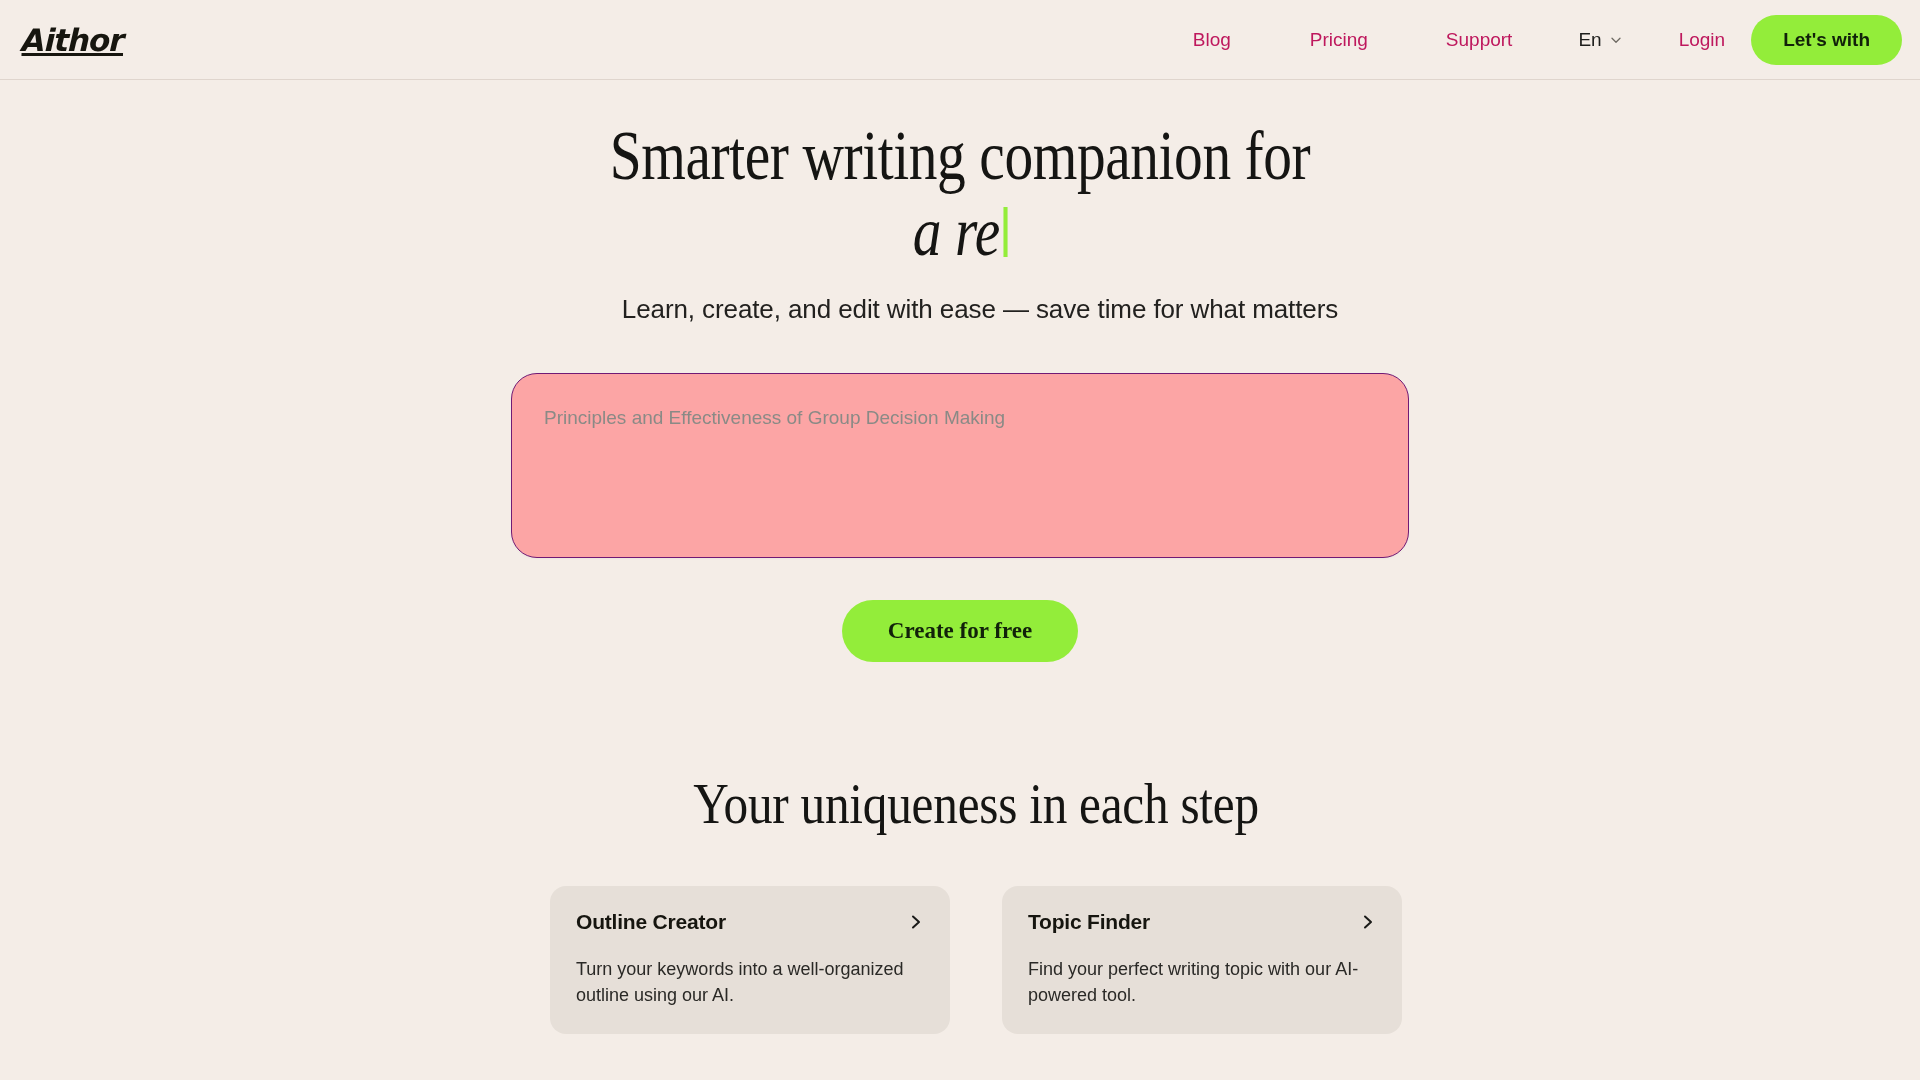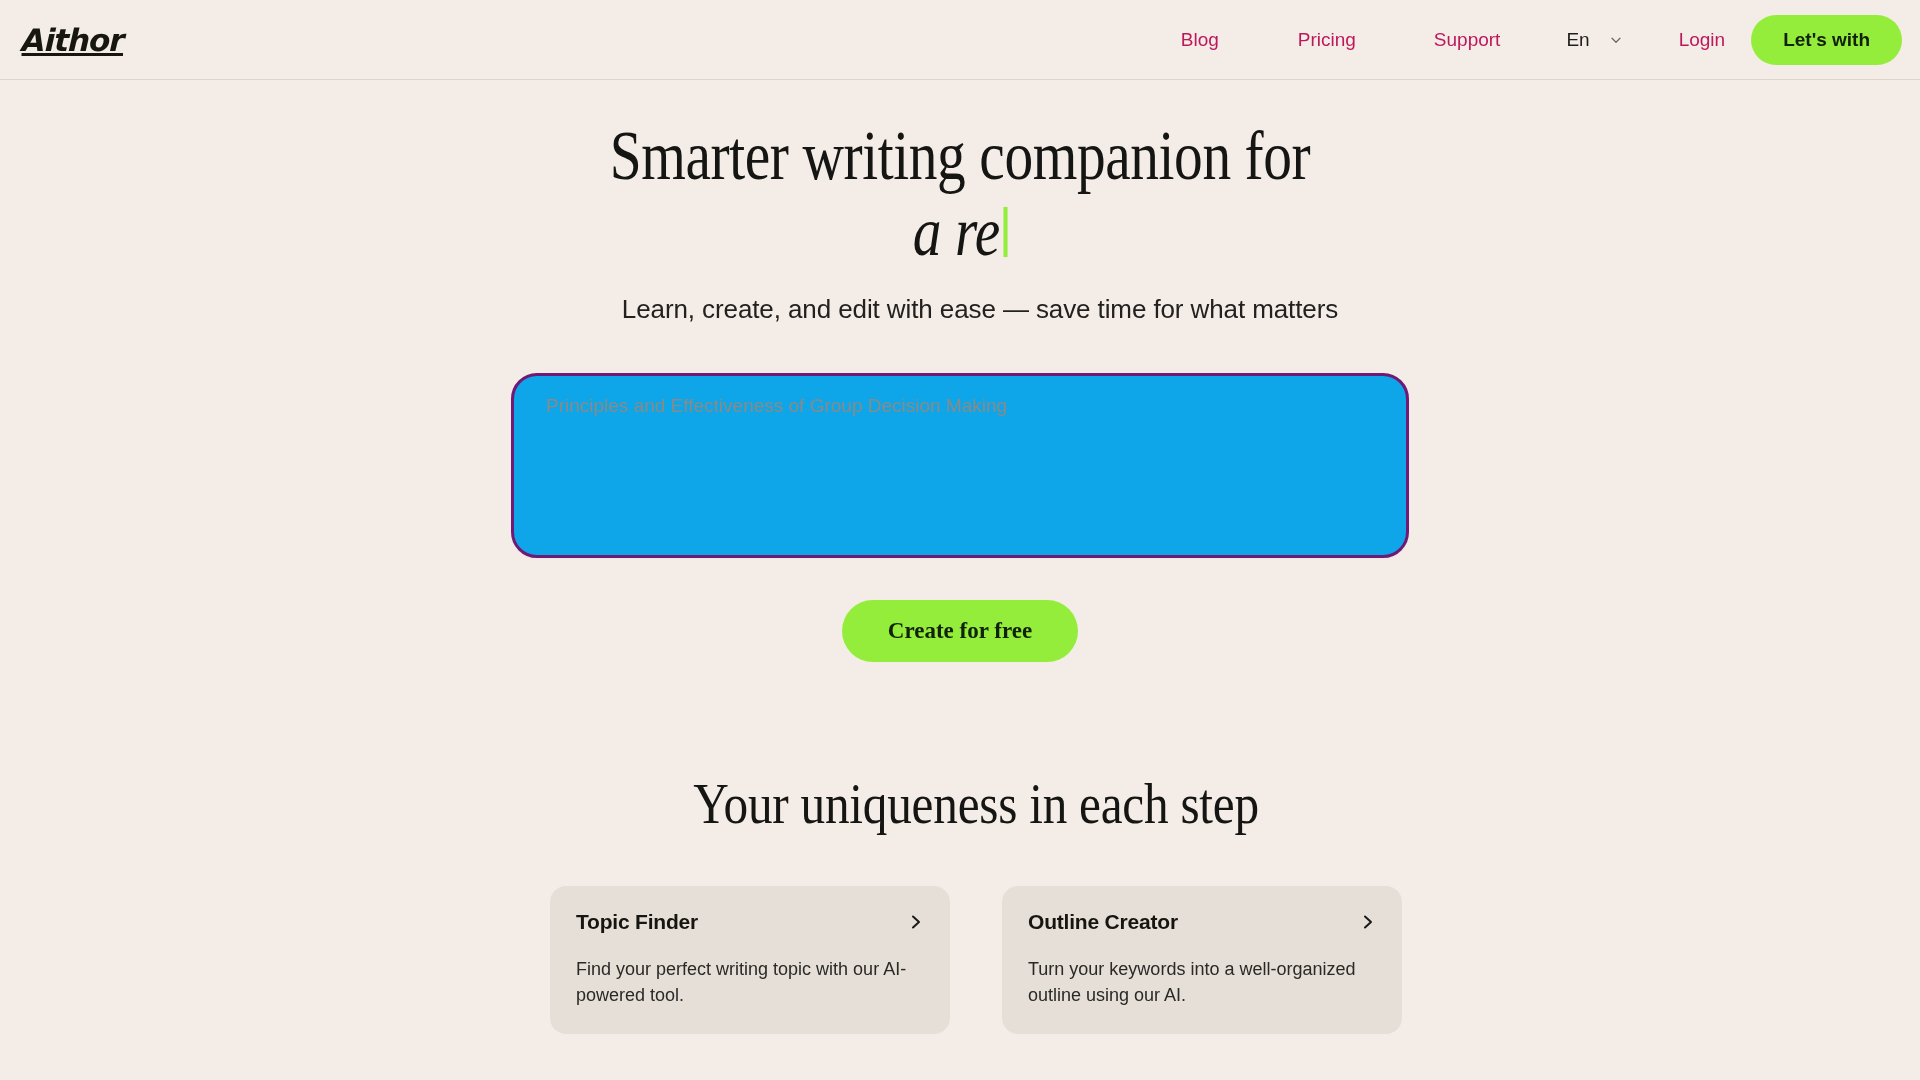--- a/index.html
+++ b/index.html
@@ -53,21 +53,21 @@
     white-space: nowrap;
   }
 
   .nav-blog     { margin-right: 79px; }
   .nav-pricing  { margin-right: 78px; }
   .nav-support  { margin-right: 66px; }
 
   .lang {
     display: flex;
     align-items: center;
-    gap: 20px;
+    gap: 8px;
     margin-right: 57px;
     cursor: pointer;
   }
   .lang-label { font-size: 19px; color: #1E1E1C; }
 
   .chev-down {
     width: 12px; height: 12px;
     display: block;
   }
   .chev-down svg { display: block; }
@@ -127,24 +127,24 @@
     color: #22211F;
     letter-spacing: -0.1px;
     margin-left: 40px;
   }
 
   
   .composer {
     width: 898px;
     height: 185px;
     margin: 48px auto 0;
-    background: #0ea5e9;
-    border: 3px solid #701a75;
+    background: #fca5a5;
+    border: 1px solid #701a75;
     border-radius: 26px;
-    padding: 16px 32px;
+    padding: 30px 32px;
     box-shadow: 0 1px 2px rgba(90, 70, 55, 0.04);
   }
 
   .composer-input {
     width: 100%;
     height: 100%;
     border: none;
     outline: none;
     resize: none;
     background: transparent;
@@ -270,38 +270,38 @@
     </div>
   </section>
 
   <section class="features">
     <h2 class="features-title">Your uniqueness in each step</h2>
 
     <div class="cards">
 
       <div class="card">
         <div class="card-head">
+          <span class="card-title">Outline Creator</span>
+          <span class="chev-right">
+            <svg viewBox="0 0 16 20" width="16" height="20" aria-hidden="true">
+              <path d="M5 4.5 L11 10 L5 15.5" fill="none" stroke="#1A1A18" stroke-width="2" stroke-linecap="round" stroke-linejoin="round"></path>
+            </svg>
+          </span>
+        </div>
+        <p class="card-desc">Turn your keywords into a well-organized outline using our AI.</p>
+      </div>
+
+      <div class="card">
+        <div class="card-head">
           <span class="card-title">Topic Finder</span>
           <span class="chev-right">
             <svg viewBox="0 0 16 20" width="16" height="20" aria-hidden="true">
               <path d="M5 4.5 L11 10 L5 15.5" fill="none" stroke="#1A1A18" stroke-width="2" stroke-linecap="round" stroke-linejoin="round"></path>
             </svg>
           </span>
         </div>
         <p class="card-desc">Find your perfect writing topic with our AI-powered tool.</p>
       </div>
 
-      <div class="card">
-        <div class="card-head">
-          <span class="card-title">Outline Creator</span>
-          <span class="chev-right">
-            <svg viewBox="0 0 16 20" width="16" height="20" aria-hidden="true">
-              <path d="M5 4.5 L11 10 L5 15.5" fill="none" stroke="#1A1A18" stroke-width="2" stroke-linecap="round" stroke-linejoin="round"></path>
-            </svg>
-          </span>
-        </div>
-        <p class="card-desc">Turn your keywords into a well-organized outline using our AI.</p>
-      </div>
-
     </div>
   </section>
 
 </main>
 
 </body></html>

